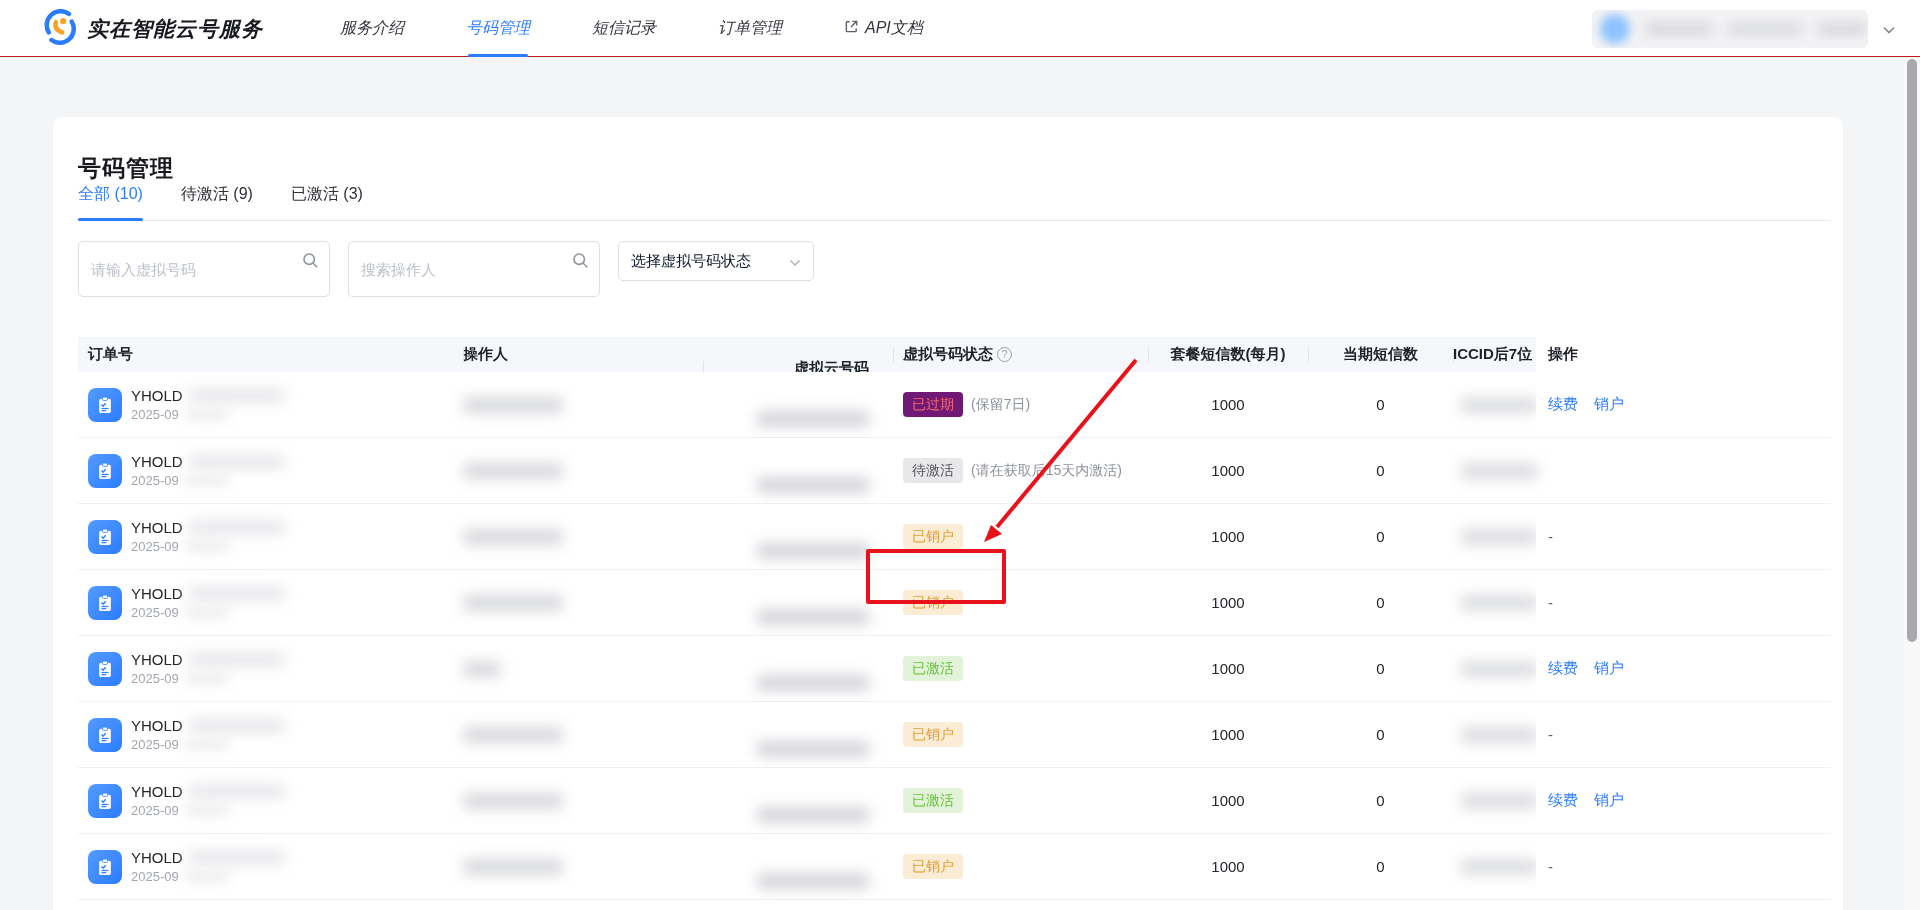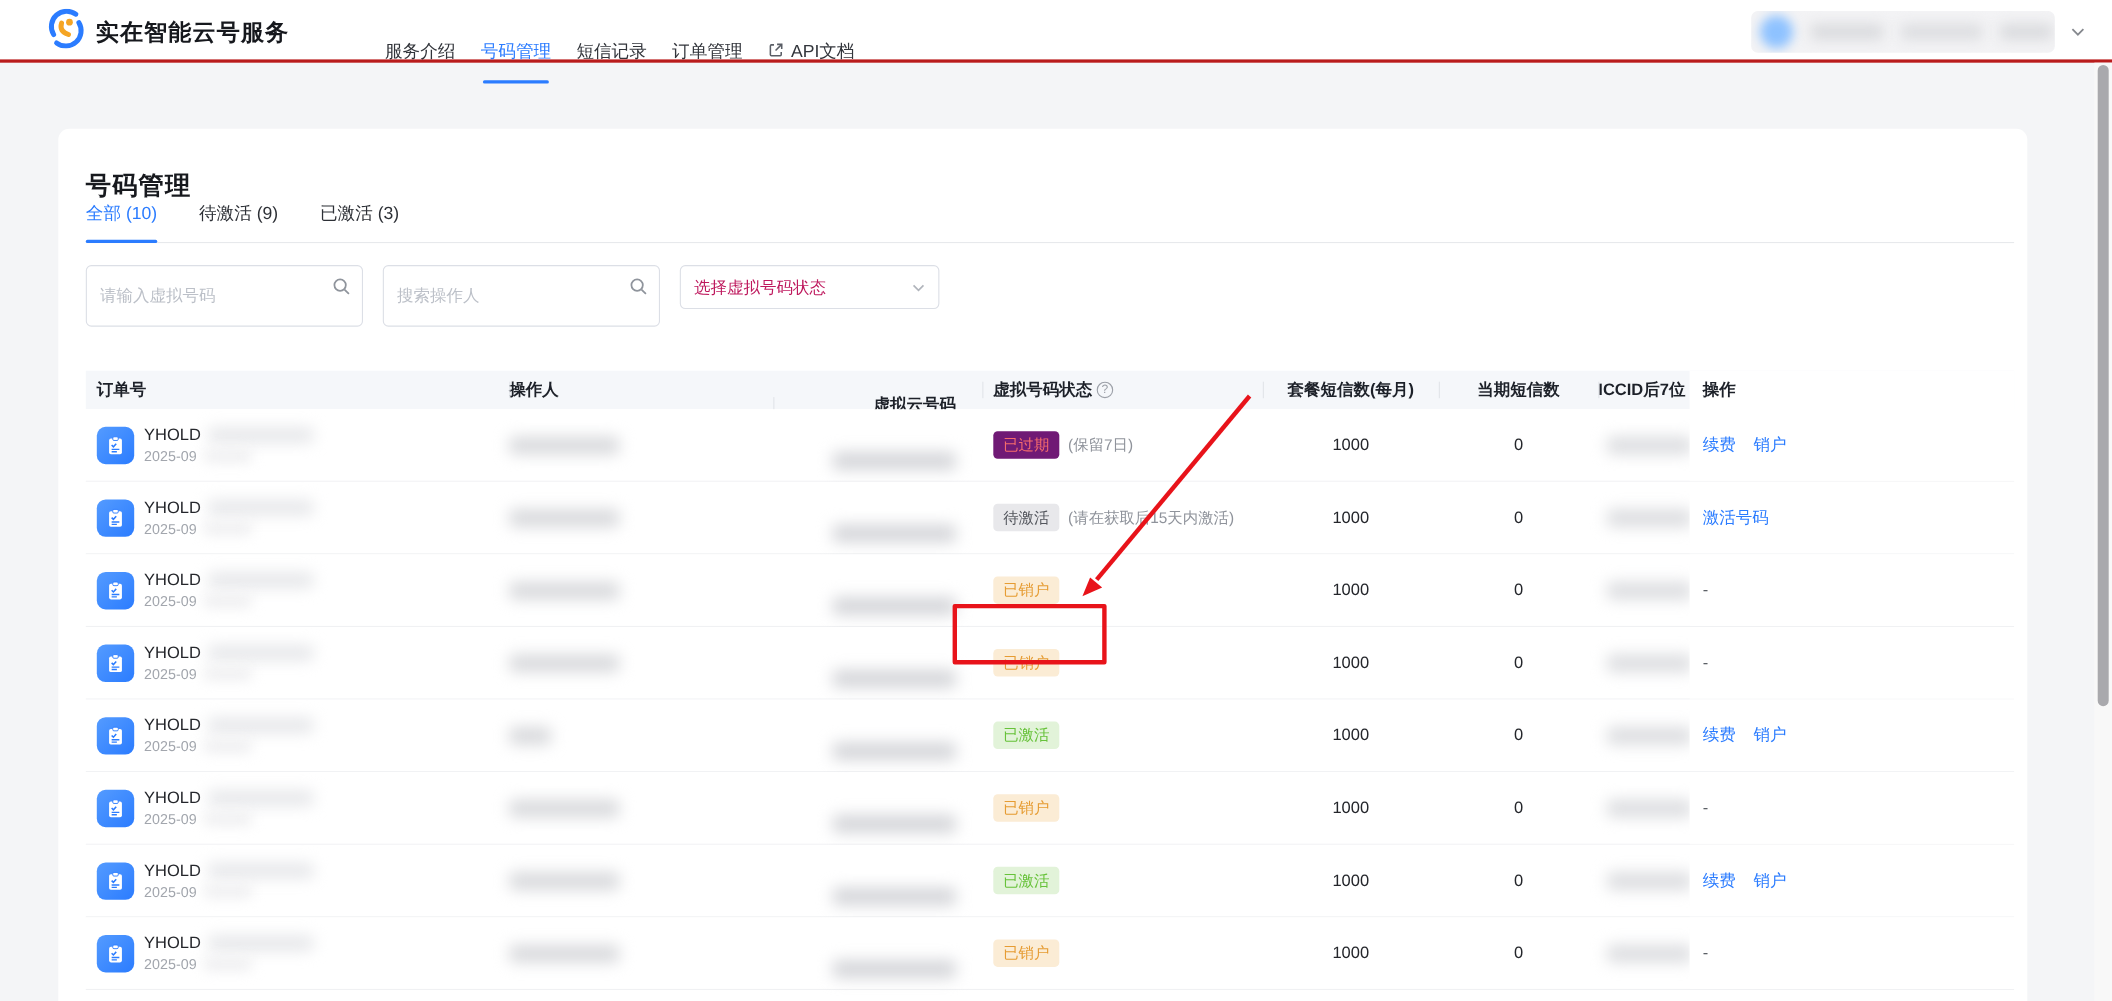--- a/index.html
+++ b/index.html
@@ -7,25 +7,25 @@
   body {
     width:1920px; height:910px; overflow:hidden;
     background:#f4f5f7;
     font-family:"Liberation Sans","DejaVu Sans",sans-serif;
     color:#1d2129;
   }
 
   
   .topnav {
     position:relative; height:57px; background:#fff;
-    border-bottom:3px solid #b91c1c; z-index:10;
+    border-bottom:1px solid #b91c1c; z-index:10;font-style:italic;
   }
   .brand { position:absolute; left:42px; top:0; height:57px; display:flex; align-items:center; gap:9px; }
   .brand-title { font-size:21px; font-weight:bold; color:#16181d; letter-spacing:1px; }
-  .nav { position:absolute; left:350px; top:0; height:57px; display:flex; gap:23px;margin-top:19px; }
+  .nav { position:absolute; left:340px; top:0; height:57px; display:flex; gap:62px; }
   .nav-item { display:flex; align-items:center; gap:6px; font-size:16px; color:#32353b; cursor:pointer; position:relative; }
   .nav-item.active { color:#2b7cff; font-weight:500; }
   .nav-item.active::after { content:""; position:absolute; left:2px; right:2px; bottom:0; height:3px; background:#2b7cff; border-radius:2px; }
   .user-pill {
     position:absolute; right:52px; top:10px; width:276px; height:38px;
     border-radius:6px; background:#f3f3f5; overflow:hidden;
     display:flex; align-items:center; gap:16px; padding-left:8px; cursor:pointer;
   }
   .user-caret { position:absolute; right:24px; top:21px; }
 
@@ -57,23 +57,23 @@
   .filters { display:flex; gap:18px; margin-top:20px; }
   .input-wrap { position:relative; width:252px; height:56px; }
   .input-wrap input {
     width:100%; height:100%; border:1px solid #dcdfe6; border-radius:5px;
     padding:0 36px 0 12px; font-size:15px; color:#333; outline:none; background:#fff;
     font-family:inherit;
   }
   .input-wrap input::placeholder { color:#bcc0c8; }
   .input-search-icon { position:absolute; right:11px; top:11px; }
   .select-wrap {
-    width:236px; height:40px; border:1px solid #dcdfe6; border-radius:5px;
+    width:196px; height:40px; border:1px solid #dcdfe6; border-radius:5px;
     display:flex; align-items:center; justify-content:space-between;
-    padding:0 12px; color:#be185d; font-size:15px; background:#fff; cursor:pointer;
+    padding:0 12px; color:#0f172a; font-size:15px; background:#fff; cursor:pointer;
   }
 
   
   .table { margin-top:40px; position:relative; }
   .thead { display:flex; align-items:center; height:35px; background:#f5f7fa; position:relative; }
   .th { font-size:15px; font-weight:bold; color:#1d2129; position:relative; display:flex; align-items:center; height:100%; }
   .th:not(:first-child)::before { content:""; position:absolute; left:0; top:10px; bottom:10px; width:1px; background:#e2e4e8; }
   .tr { display:flex; align-items:center; height:66px; border-bottom:1px solid #f0f1f3; position:relative; background:#fff; }
   .td { font-size:15px; color:#24262b; display:flex; align-items:center; height:100%; }
 
@@ -305,23 +305,20 @@
         </div>
       <div class="td col-status">
         <span class="badge info">待激活</span>
         <span class="note">(请在获取后15天内激活)</span>
       </div>
       <div class="td col-plan">1000</div>
       <div class="td col-current">0</div>
       <div class="td col-iccid">
           <span class="blob blob-iccid"></span>
         </div>
-      <div class="td col-action">
-        <a class="link">激活号码</a>
-      </div>
     </div>
 
     <div class="tr">
       <div class="td col-order">
         <span class="order-icon">
           <svg width="20" height="20" viewBox="0 0 24 24">
             <rect x="5" y="4.5" width="14" height="17" rx="2" fill="#fff"></rect>
             <rect x="9" y="2.5" width="6" height="4" rx="1.3" fill="#fff" stroke="#2b7cff" stroke-width="1"></rect>
             <polyline points="7.8,11.5 9.7,13.4 12.8,10" fill="none" stroke="#2b7cff" stroke-width="1.7"></polyline>
             <line x1="7.8" y1="16.2" x2="16.2" y2="16.2" stroke="#2b7cff" stroke-width="1.5"></line>

